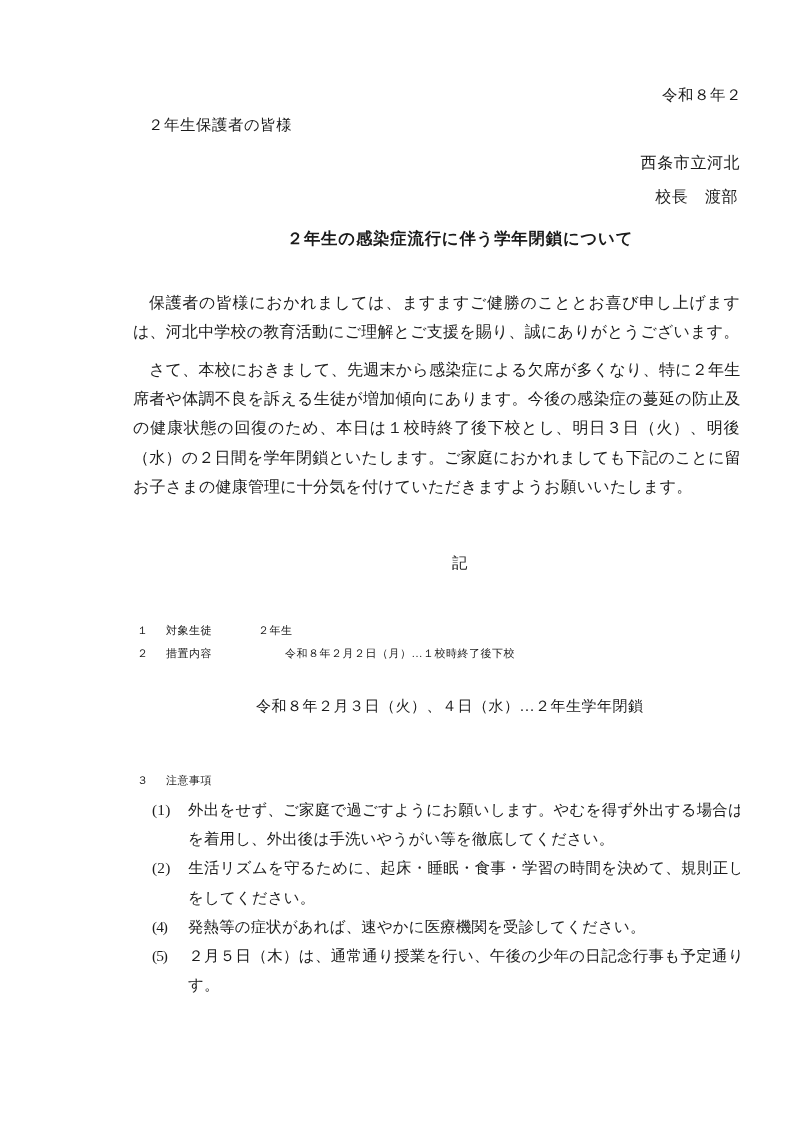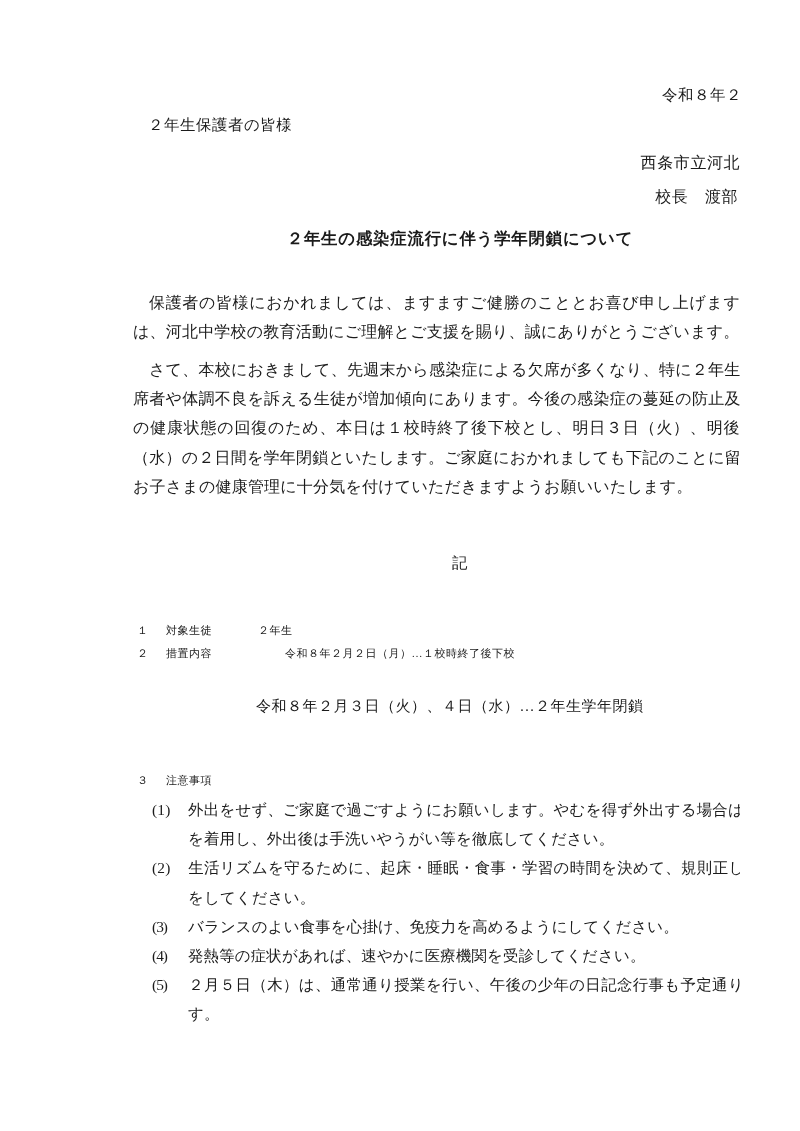--- a/index.html
+++ b/index.html
@@ -186,23 +186,20 @@
   </div>
 
   <div class="sublist">
     <div class="subitem">
       <span class="marker">(1)</span><span>外出をせず、ご家庭で過ごすようにお願いします。やむを得ず外出する場合はマスクを着用し、外出後は手洗いやうがい等を徹底してください。</span>
     </div>
     <div class="subitem">
       <span class="marker">(2)</span><span>生活リズムを守るために、起床・睡眠・食事・学習の時間を決めて、規則正しい生活をしてください。</span>
     </div>
     <div class="subitem narrow">
-      <span class="marker">(3)</span><span>バランスのよい食事を心掛け、免疫力を高めるようにしてください。</span>
-    </div>
-    <div class="subitem narrow">
       <span class="marker">(4)</span><span>発熱等の症状があれば、速やかに医療機関を受診してください。</span>
     </div>
     <div class="subitem narrow">
       <span class="marker">(5)</span><span>２月５日（木）は、通常通り授業を行い、午後の少年の日記念行事も予定通り行います。</span>
     </div>
   </div>
 
 </div>
 
 </body></html>

